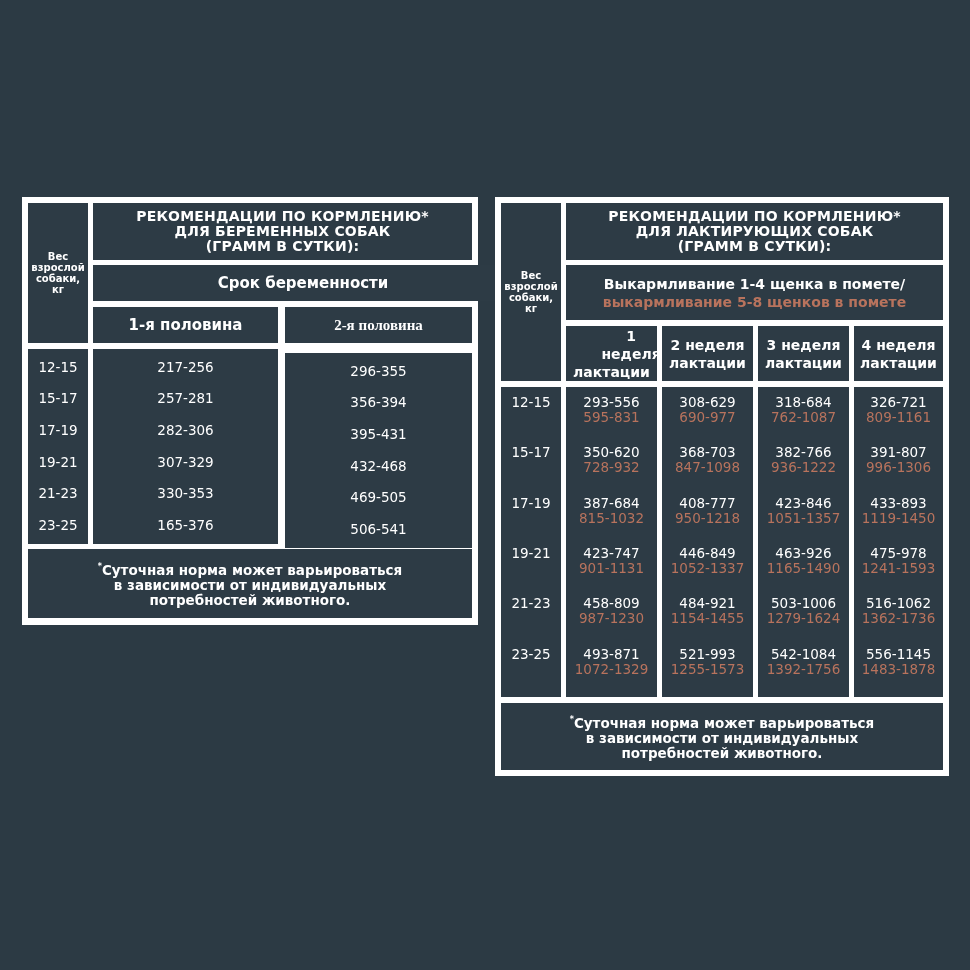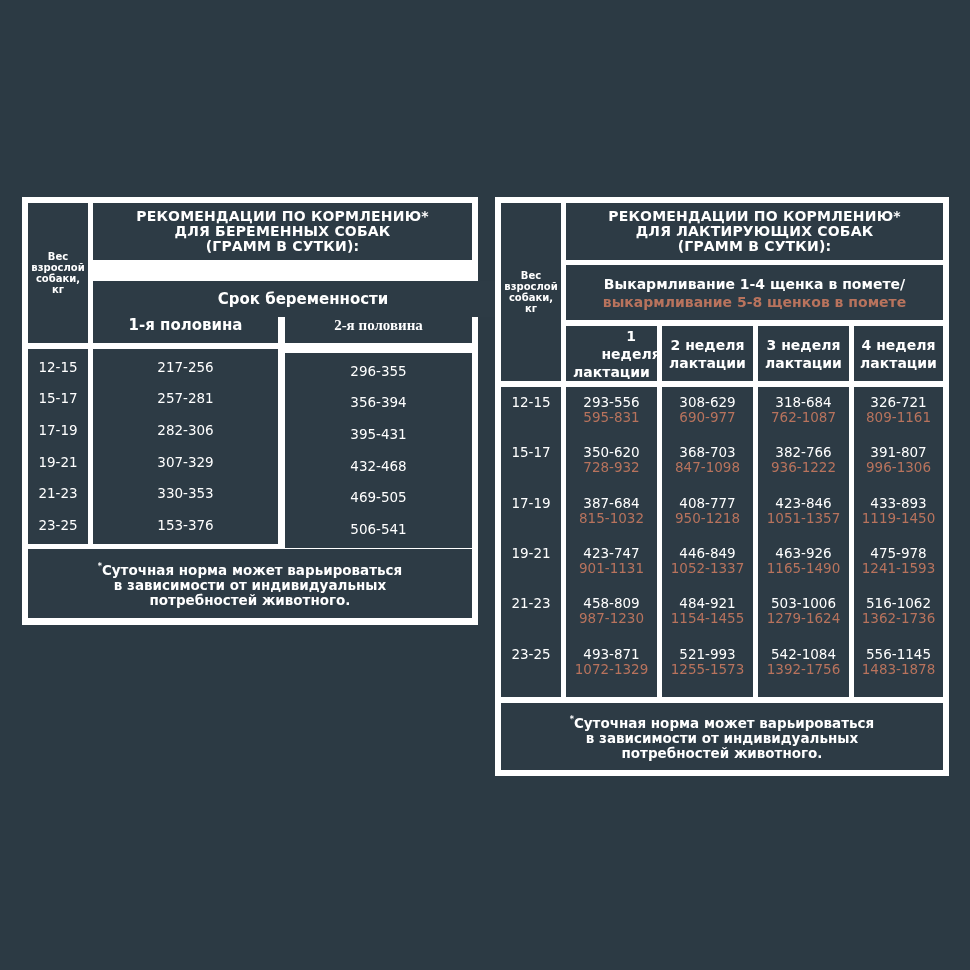--- a/index.html
+++ b/index.html
@@ -29,21 +29,21 @@
     <span class="weight-hdr">собаки,</span>
     <span class="weight-hdr">кг</span>
   </div>
 
   <div class="cell" style="left:71px; top:6px; width:379px; height:57px;">
     <span class="hdr">РЕКОМЕНДАЦИИ ПО КОРМЛЕНИЮ*</span>
     <span class="hdr">ДЛЯ БЕРЕМЕННЫХ СОБАК</span>
     <span class="hdr">(ГРАММ В СУТКИ):</span>
   </div>
 
-  <div class="cell" style="left:71px; top:68px; width:420px; height:36px;margin-top:16px;">
+  <div class="cell" style="left:71px; top:68px; width:420px; height:36px;">
     <span class="sub">Срок беременности</span>
   </div>
 
   <div class="cell" style="left:71px; top:110px; width:185px; height:36px;">
     <span class="sub">1-я половина</span>
   </div>
   <div class="cell" style="left:263px; top:110px; width:187px; height:36px;font-family:Liberation Serif, serif;">
     <span class="sub">2-я половина</span>
   </div>
 
@@ -55,21 +55,21 @@
     <span class="val">21-23</span>
     <span class="val">23-25</span>
   </div>
 
   <div class="cell" style="left:71px; top:152px; width:185px; height:195px;">
     <span class="val">217-256</span>
     <span class="val">257-281</span>
     <span class="val">282-306</span>
     <span class="val">307-329</span>
     <span class="val">330-353</span>
-    <span class="val">153-376</span>
+    <span class="val">165-376</span>
   </div>
 
   <div class="cell" style="left:263px; top:156px; width:187px; height:195px;">
     <span class="val">296-355</span>
     <span class="val">356-394</span>
     <span class="val">395-431</span>
     <span class="val">432-468</span>
     <span class="val">469-505</span>
     <span class="val">506-541</span>
   </div>

